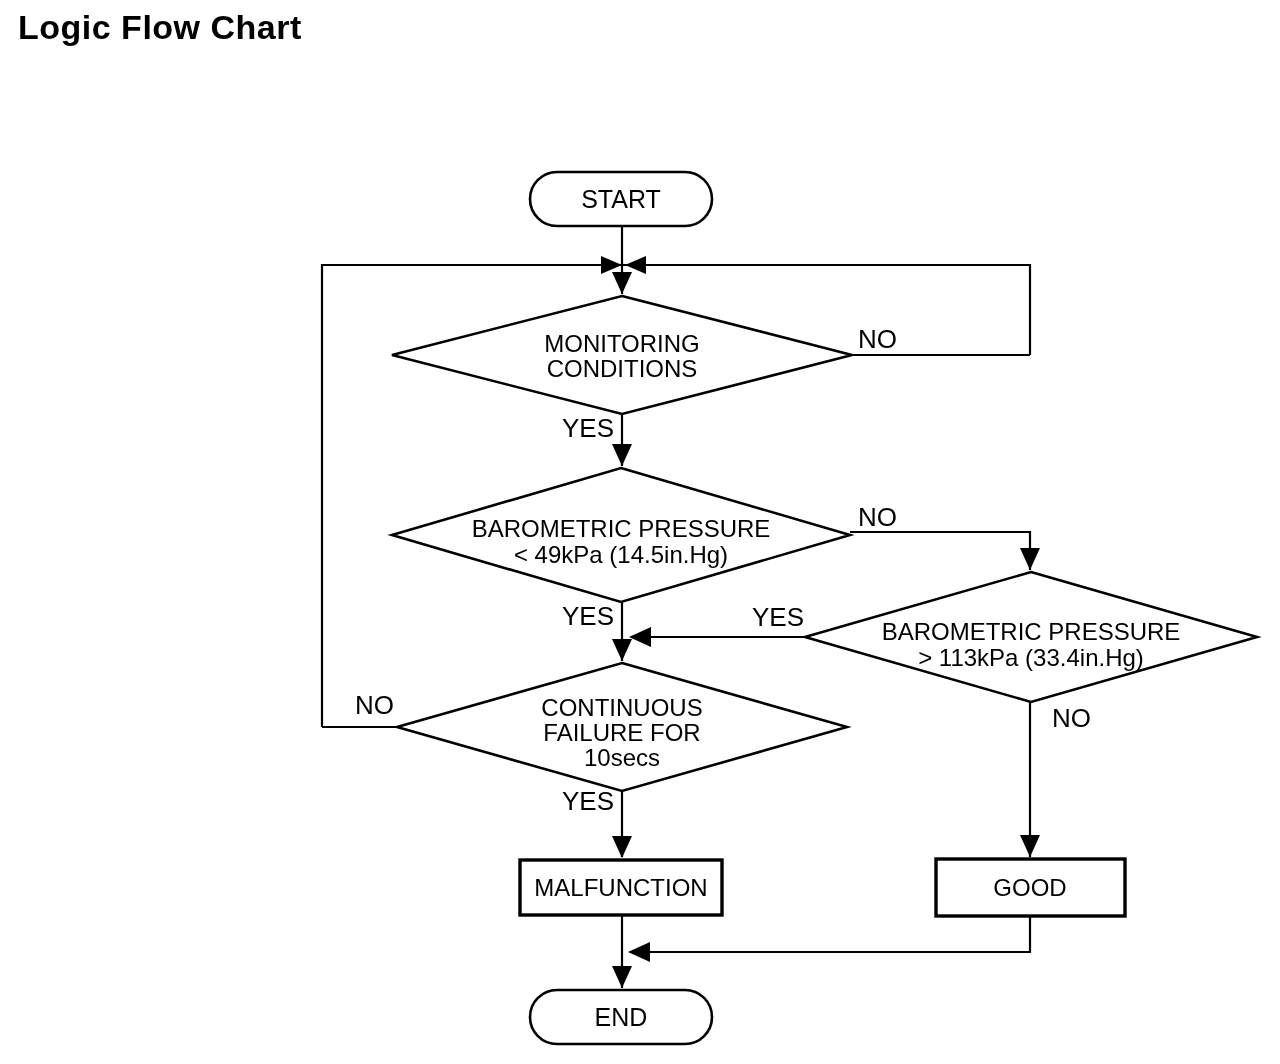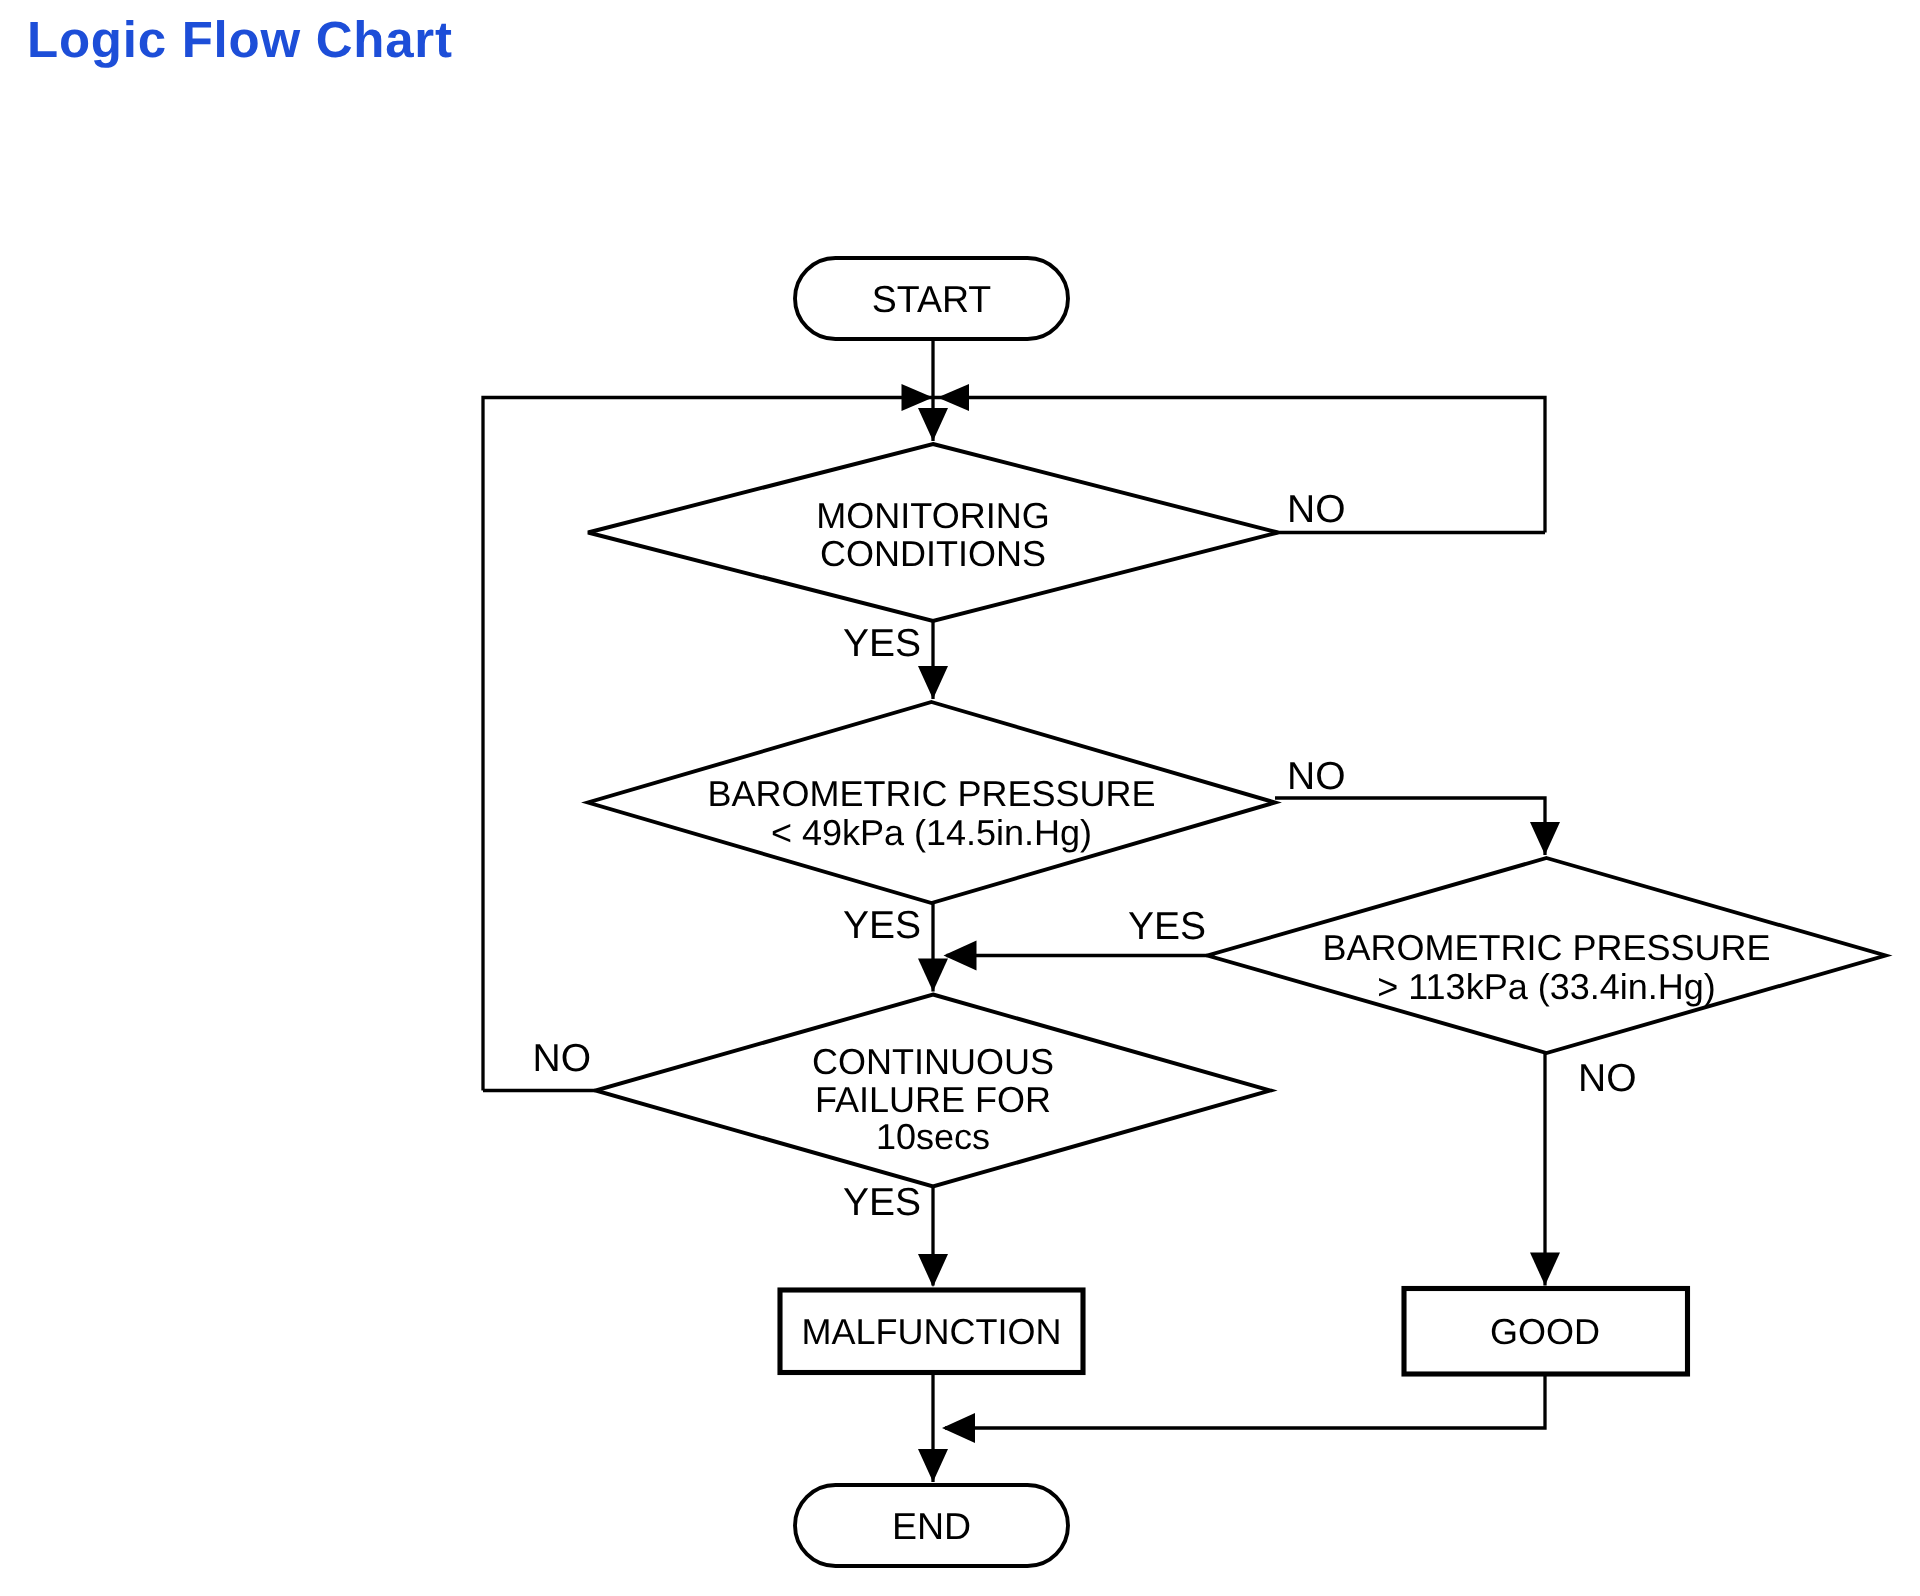--- a/index.html
+++ b/index.html
@@ -17,21 +17,21 @@
     height: 1064px;
     background: #ffffff;
   }
   h1.title {
     position: absolute;
     left: 18px;
     top: 8px;
     margin: 0;
     font-size: 34px;
     font-weight: bold;
-    color: #1d4ed8;
+    color: #000000;
     letter-spacing: 0.5px;
   }
   svg.flow {
     position: absolute;
     left: 0;
     top: 0;
   }
   .shape {
     fill: #ffffff;
     stroke: #000000;

